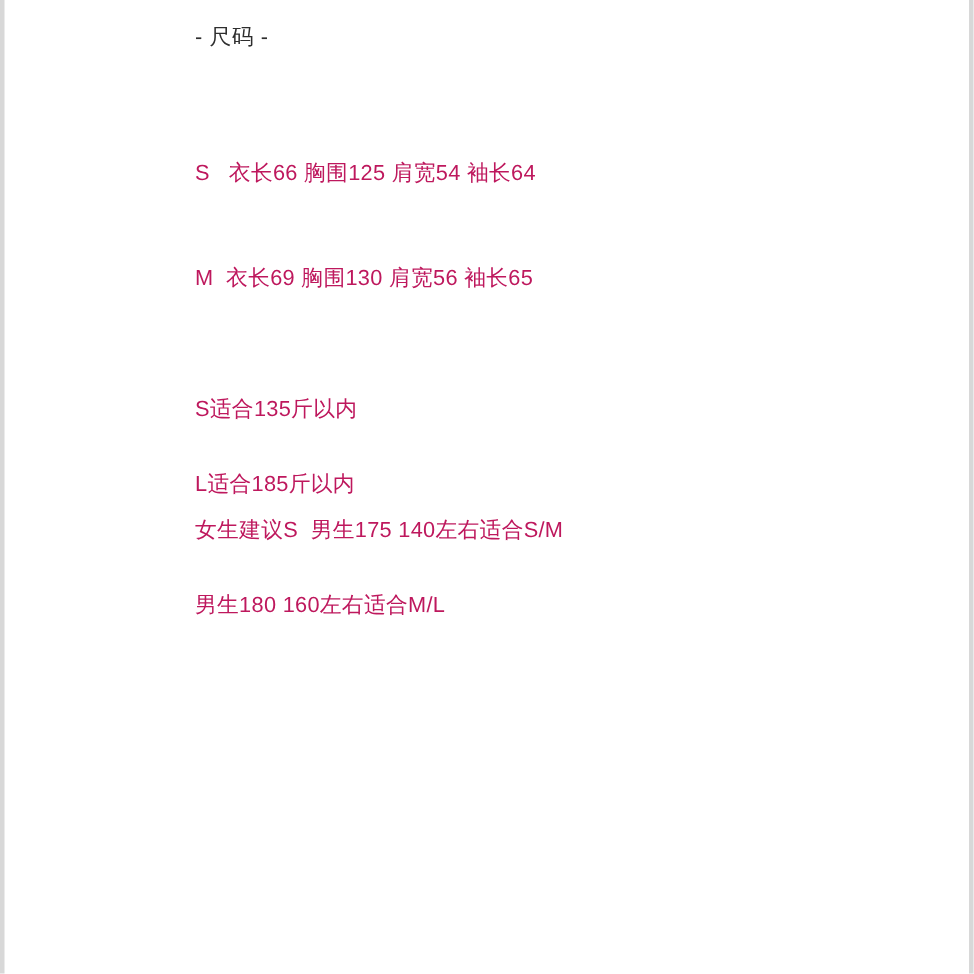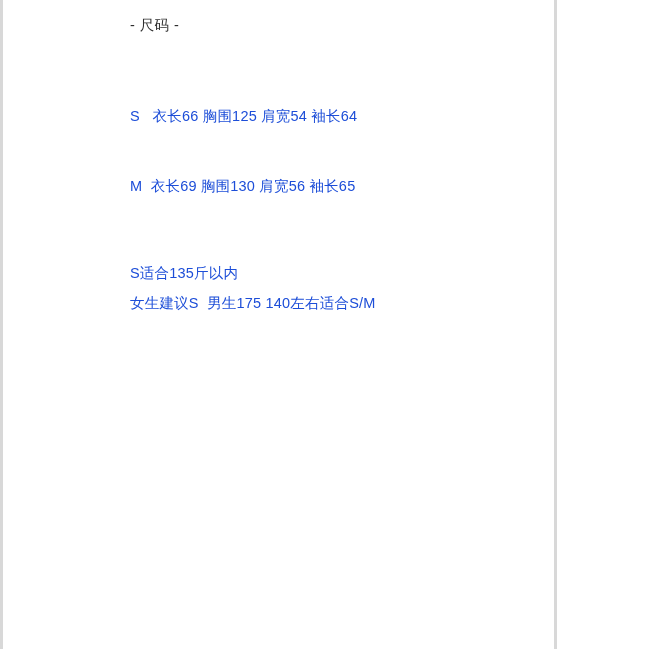--- a/index.html
+++ b/index.html
@@ -9,21 +9,21 @@
   body {
     width: 649px;
     height: 649px;
     background: #ffffff;
     font-family: "Liberation Sans", "DejaVu Sans", sans-serif;
     color: #2b2b2b;
     overflow: hidden;
   }
   .page {
     position: relative;
-    width: 557px;
+    width: 649px;
     height: 649px;
     box-sizing: border-box;
   }
   .edge-left {
     position: absolute;
     left: 0;
     top: 0;
     width: 3px;
     height: 649px;
     background: #d8d8d8;
@@ -45,21 +45,21 @@
   .title {
     font-size: 14.5px;
     line-height: 1;
     color: #2e2e2e;
     letter-spacing: 0.4px;
     margin-top: 18px;
   }
   .line {
     font-size: 14.5px;
     line-height: 1;
-    color: #1d4ed8;
+    color: #be185d;
     letter-spacing: 0.2px;
     white-space: pre;
   }
   .size-block {
     margin-top: 76px;
   }
   .size-block .line + .line {
     margin-top: 56px;
   }
   .weight-block {
@@ -85,19 +85,21 @@
   <div class="content">
     <div class="title">- 尺码 -</div>
 
     <div class="size-block">
       <div class="line">S   衣长66 胸围125 肩宽54 袖长64</div>
       <div class="line">M  衣长69 胸围130 肩宽56 袖长65</div>
     </div>
 
     <div class="weight-block">
       <div class="line">S适合135斤以内</div>
+      <div class="line">L适合185斤以内</div>
     </div>
 
     <div class="advice-block">
       <div class="line">女生建议S  男生175 140左右适合S/M</div>
+      <div class="line">男生180 160左右适合M/L</div>
     </div>
   </div>
 </div>
 
 </body></html>

